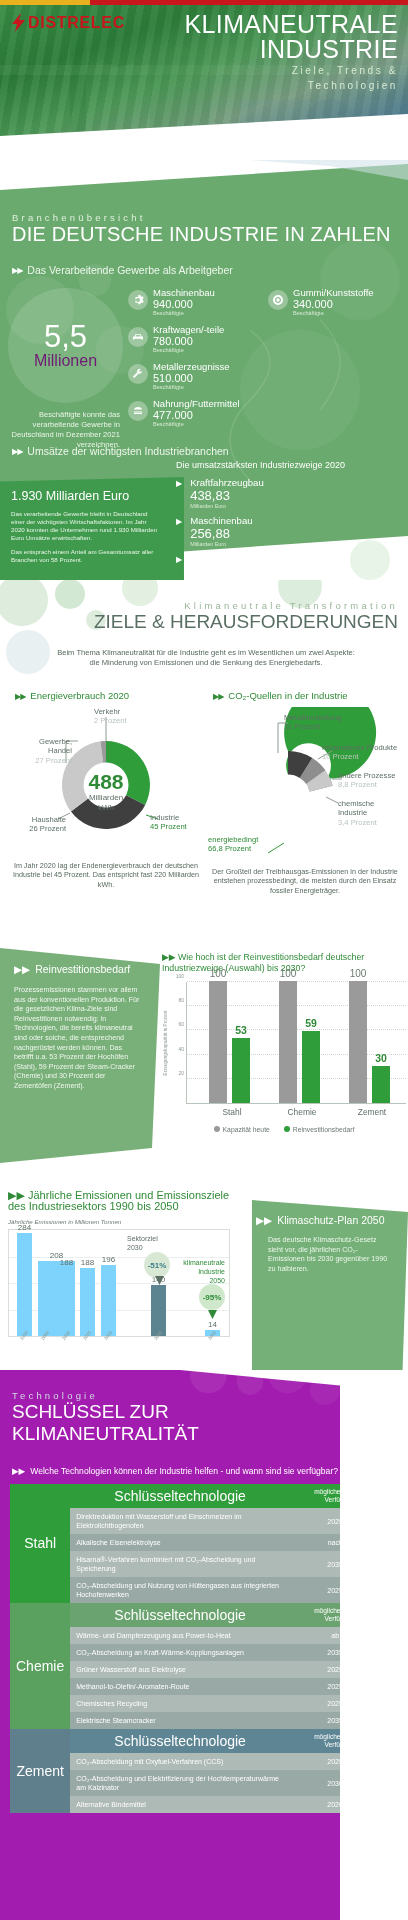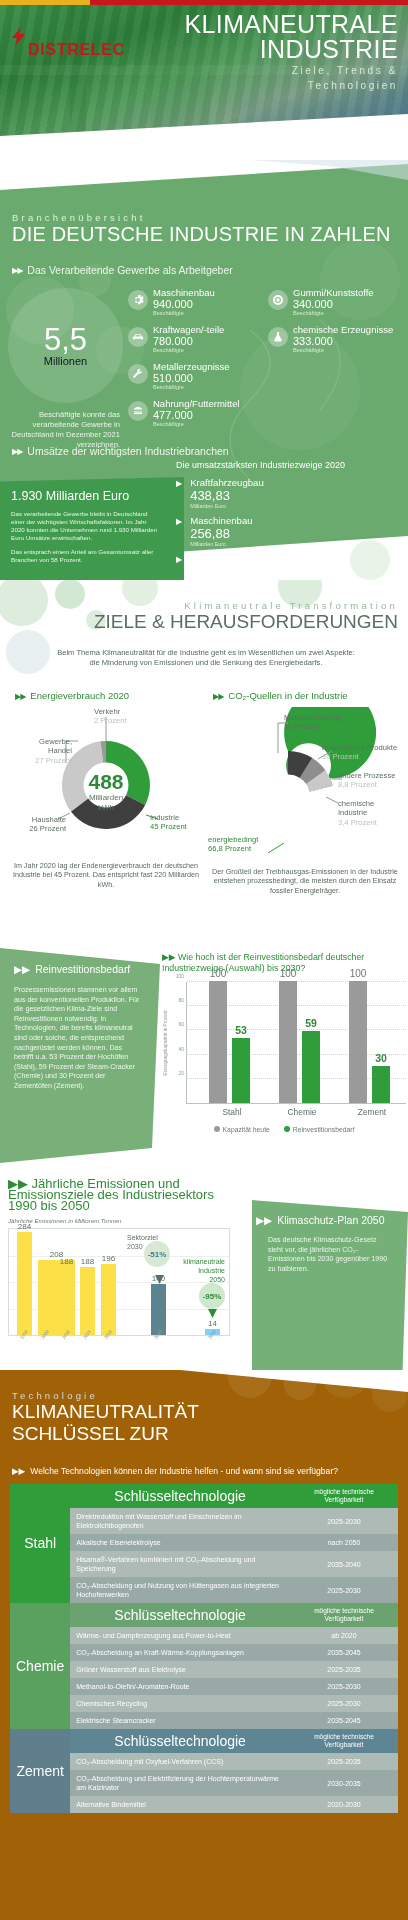--- a/index.html
+++ b/index.html
@@ -17,21 +17,21 @@
   .hero-topbar { position:absolute; top:0; left:0; width:408px; height:5px;
                  background:linear-gradient(90deg,#e8b21e 0%,#e8b21e 22%,#c7161c 22%,#c7161c 100%); }
   .hero-photo { position:absolute; inset:5px 0 0 0;
       background:
         repeating-linear-gradient(100deg, rgba(255,255,255,.05) 0 7px, rgba(0,0,0,.05) 7px 15px),
         linear-gradient(160deg,#3b8e45 0%,#2d7c3a 25%,#4f9a59 45%,#7d9f86 65%,#49788c 85%,#2f5f73 100%);
       opacity:.92; }
   .hero-pipes { position:absolute; inset:5px 0 0 0; opacity:.35; }
   .hero-logo { position:absolute; left:12px; top:13px; display:flex; align-items:center; gap:3px; z-index:6; }
   .bolt { width:13px; height:19px; }
-  .logo-text { color:#c7161c; font-weight:bold; font-size:16px; letter-spacing:.7px;margin-top:28px; }
+  .logo-text { color:#c7161c; font-weight:bold; font-size:16px; letter-spacing:.7px; }
   .hero-title { position:absolute; right:10px; top:12px; text-align:right; z-index:6; }
   .hero-title h1 { color:#fff; font-weight:normal; font-size:25px; line-height:25px; letter-spacing:.4px; }
   .hero-sub { color:#d8ecd3; font-size:10px; letter-spacing:2.6px; line-height:12px; margin-top:3px; }
   .hero-swoosh { position:absolute; left:0; bottom:0; width:408px; height:46px; z-index:5; }
 
   
   .sec1 { position:relative; width:408px; height:420px; background:#6aaa6e; overflow:hidden; }
   .sec1 .bgbubbles, .sec2 .bgbubbles, .sec3 .bgbubbles { position:absolute; inset:0; }
   .sec1-top-wedge { position:absolute; top:0; left:0; width:408px; height:36px; z-index:3; }
   .sec1-bot-wedge { position:absolute; bottom:0; left:0; width:408px; height:50px; z-index:3; }
@@ -39,21 +39,21 @@
   .h2 { color:#fff; font-size:20px; font-weight:normal; letter-spacing:.2px; line-height:23px; }
   .arrows { color:#fff; font-size:8px; letter-spacing:-1px; margin-right:5px; }
   .sublabel { color:#eef6ec; font-size:10.5px; }
   .sec1-head { position:absolute; left:12px; top:52px; z-index:4; }
   .sec1-sub { position:absolute; left:12px; top:104px; z-index:4; display:flex; align-items:center; }
 
   .bigcircle { position:absolute; left:8px; top:128px; width:115px; height:115px; border-radius:50%;
                background:rgba(255,255,255,.13); display:flex; flex-direction:column;
                align-items:center; justify-content:center; z-index:4; }
   .bigcircle .n { color:#fff; font-size:31px; line-height:31px; }
-  .bigcircle .u { color:#0f172a; font-size:11px; }
+  .bigcircle .u { color:#701a75; font-size:16px; }
   .circ-note { position:absolute; left:10px; top:250px; width:110px; text-align:right;
                color:#eaf4e8; font-size:7.6px; line-height:10px; z-index:4; }
 
   .emp-cols { position:absolute; left:128px; top:127px; width:272px; display:flex; gap:8px; z-index:4; }
   .emp-col { width:132px; }
   .emp-item { display:flex; gap:5px; margin-bottom:7px; align-items:flex-start; }
   .emp-ic { width:20px; height:20px; border-radius:50%; background:rgba(255,255,255,.32);
             flex:0 0 20px; display:flex; align-items:center; justify-content:center; margin-top:3px; }
   .emp-ic svg { width:12px; height:12px; fill:#fff; }
   .emp-t { color:#fff; font-size:9.5px; line-height:11px; }
@@ -114,42 +114,42 @@
   .bval { position:absolute; bottom:100%; left:50%; transform:translateX(-50%); margin-bottom:2px;
           font-size:10px; color:#6b7a70; }
   .bval.green { color:#2f8b37; font-weight:bold; font-size:10.5px; }
   .xlab { position:absolute; top:calc(100% + 4px); left:50%; transform:translateX(-50%);
           font-size:8.4px; color:#5d6f64; }
   .legend { display:flex; justify-content:center; gap:14px; margin-top:22px; font-size:6.8px; color:#6b7a70; }
   .legend i { width:6px; height:6px; border-radius:50%; display:inline-block; margin-right:3px; }
 
   
   .emis { position:absolute; left:8px; top:598px; width:222px; z-index:4; }
-  .emis-h { color:#2f8b37; font-size:13px; line-height:11px; }
+  .emis-h { color:#2f8b37; font-size:11px; line-height:11px;margin-top:12px; }
   .emis-cap { color:#6b7a70; font-size:6.2px; font-style:italic; margin:6px 0 4px; }
   .eplot { position:relative; height:108px; border:1px solid #d7ded8; }
   .egl { position:absolute; left:0; right:0; border-top:1px solid #eceff0; }
-  .ebar { position:absolute; bottom:0; background:#fde047; }
+  .ebar { position:absolute; bottom:0; background:#7dd3fc; }
   .ebar.teal { background:#5c8490; }
   .ebar.grn { background:#7dd3fc; }
   .evl { position:absolute; bottom:100%; left:50%; transform:translateX(-50%); margin-bottom:1px;
          font-size:8px; color:#5d6f64; white-space:nowrap; }
   .exl { position:absolute; top:calc(100% + 2px); left:50%; font-size:4.6px; color:#8e9b91;
          transform-origin:left top; transform:rotate(-52deg); white-space:nowrap; }
   .badge { position:absolute; width:26px; height:26px; border-radius:50%; background:#d8e8d4;
            display:flex; align-items:center; justify-content:center; font-size:8px; color:#3d7f8c; font-weight:bold; }
   .badge.g { color:#2f8b37; }
 
   .ksp { position:absolute; left:230px; top:620px; width:178px; height:200px; z-index:4; }
   .ksp-h { position:absolute; left:26px; top:14px; color:#fff; font-size:10.5px; display:flex; gap:5px; }
   .ksp-p { position:absolute; left:38px; top:36px; width:124px; color:#eef7ec; font-size:7.1px; line-height:9.6px; }
   .ksp-p p + p { margin-top:7px; }
 
   
-  .sec3 { position:relative; width:408px; height:550px; background:#a16207; overflow:hidden; }
+  .sec3 { position:relative; width:340px; height:550px; background:#a21caf; overflow:hidden; }
   .sec3-wedge { position:absolute; top:0; left:0; width:408px; height:40px; z-index:3; }
   .sec3-head { position:absolute; left:12px; top:20px; z-index:4; }
   .sec3-head .kicker3 { color:#cfdde2; font-size:9.5px; letter-spacing:3.2px; }
   .sec3-head h2 { color:#fff; font-size:19px; font-weight:normal; line-height:22px; }
   .sec3-q { position:absolute; left:12px; top:96px; color:#fff; font-size:8.6px; z-index:4; display:flex; gap:5px; }
 
   table.tech { position:absolute; left:10px; top:114px; width:388px; border-collapse:collapse; z-index:4; }
   table.tech td { font-size:7px; line-height:9px; padding:4px 6px; color:#fff; vertical-align:middle; }
   td.cat { width:52px; text-align:center; font-size:9px; vertical-align:middle; }
   td.cat.steel { background:#2f9e3a; }
@@ -288,32 +288,20 @@
               <svg viewBox="0 0 24 24">
                 <path d="M12 2a10 10 0 100 20 10 10 0 000-20zm0 4a6 6 0 110 12 6 6 0 010-12zm0 2.5a3.5 3.5 0 100 7 3.5 3.5 0 000-7z"></path>
               </svg>
             </span>
           <div>
               <div class="emp-t">Gummi/Kunststoffe</div>
                <div class="emp-n">340.000</div>
                <div class="emp-s">Beschäftigte</div>
             </div>
         </div>
-        <div class="emp-item">
-          <span class="emp-ic">
-              <svg viewBox="0 0 24 24">
-                <path d="M10 2h4v6l5.5 10A2 2 0 0117.7 21H6.3a2 2 0 01-1.8-3L10 8V2z"></path>
-              </svg>
-            </span>
-          <div>
-              <div class="emp-t">chemische Erzeugnisse</div>
-               <div class="emp-n">333.000</div>
-               <div class="emp-s">Beschäftigte</div>
-            </div>
-        </div>
       </div>
     </div>
 
     <div class="sec1-sub2">
       <span class="arrows">▶▶</span>
       <span class="sublabel">Umsätze der wichtigsten Industriebranchen</span>
     </div>
 
     <div class="rev-panel">
       <svg class="bgp" viewBox="0 0 168 100" preserveAspectRatio="none">
@@ -559,21 +547,21 @@
         <div class="ebar teal" style="left:142px;width:15px;height:51px;">
           <span class="evl">140</span>
         </div>
         <div class="ebar grn" style="left:196px;width:15px;height:6px;">
           <span class="evl">14</span>
         </div>
 
         <div style="position:absolute;left:118px;top:4px;font-size:7px;color:#5d6f64;line-height:9px;">
           Sektorziel<br>2030
         </div>
-        <div class="badge" style="left:135px;top:12px;">-51%</div>
+        <div class="badge" style="left:135px;top:22px;">-51%</div>
         <svg style="position:absolute;left:146px;top:46px;" width="9" height="10">
             <polygon points="0,0 9,0 4.5,9" fill="#5d6f64"></polygon>
           </svg>
 
         <div style="position:absolute;left:168px;top:28px;font-size:7px;color:#2f8b37;line-height:9px;text-align:right;width:48px;">
           klimaneutrale<br>Industrie<br>2050
         </div>
         <div class="badge g" style="left:190px;top:54px;background:#cfe7cb;">-95%</div>
         <svg style="position:absolute;left:199px;top:80px;" width="9" height="10">
             <polygon points="0,0 9,0 4.5,9" fill="#2f8b37"></polygon>
@@ -610,22 +598,22 @@
       <circle cx="345" cy="4" r="24" fill="#ffffff" opacity=".06"></circle>
       <circle cx="390" cy="24" r="18" fill="#ffffff" opacity=".06"></circle>
     </svg>
     <svg class="sec3-wedge" viewBox="0 0 408 40" preserveAspectRatio="none">
       <polygon points="0,0 190,0 408,18 408,0 0,0" fill="#ffffff"></polygon>
       <polygon points="0,0 180,0 408,22 408,0" fill="#ffffff"></polygon>
     </svg>
 
     <div class="sec3-head">
       <div class="kicker3">Technologie</div>
+      <h2>SCHLÜSSEL ZUR</h2>
       <h2>KLIMANEUTRALITÄT</h2>
-      <h2>SCHLÜSSEL ZUR</h2>
     </div>
     <div class="sec3-q">
       <span>▶▶</span>
         <span>Welche Technologien können der Industrie helfen - und wann sind sie verfügbar?</span>
     </div>
 
     <table class="tech">
       <tbody>
           <tr class="hdr steel">
         <td class="cat steel" rowspan="5">Stahl</td>

